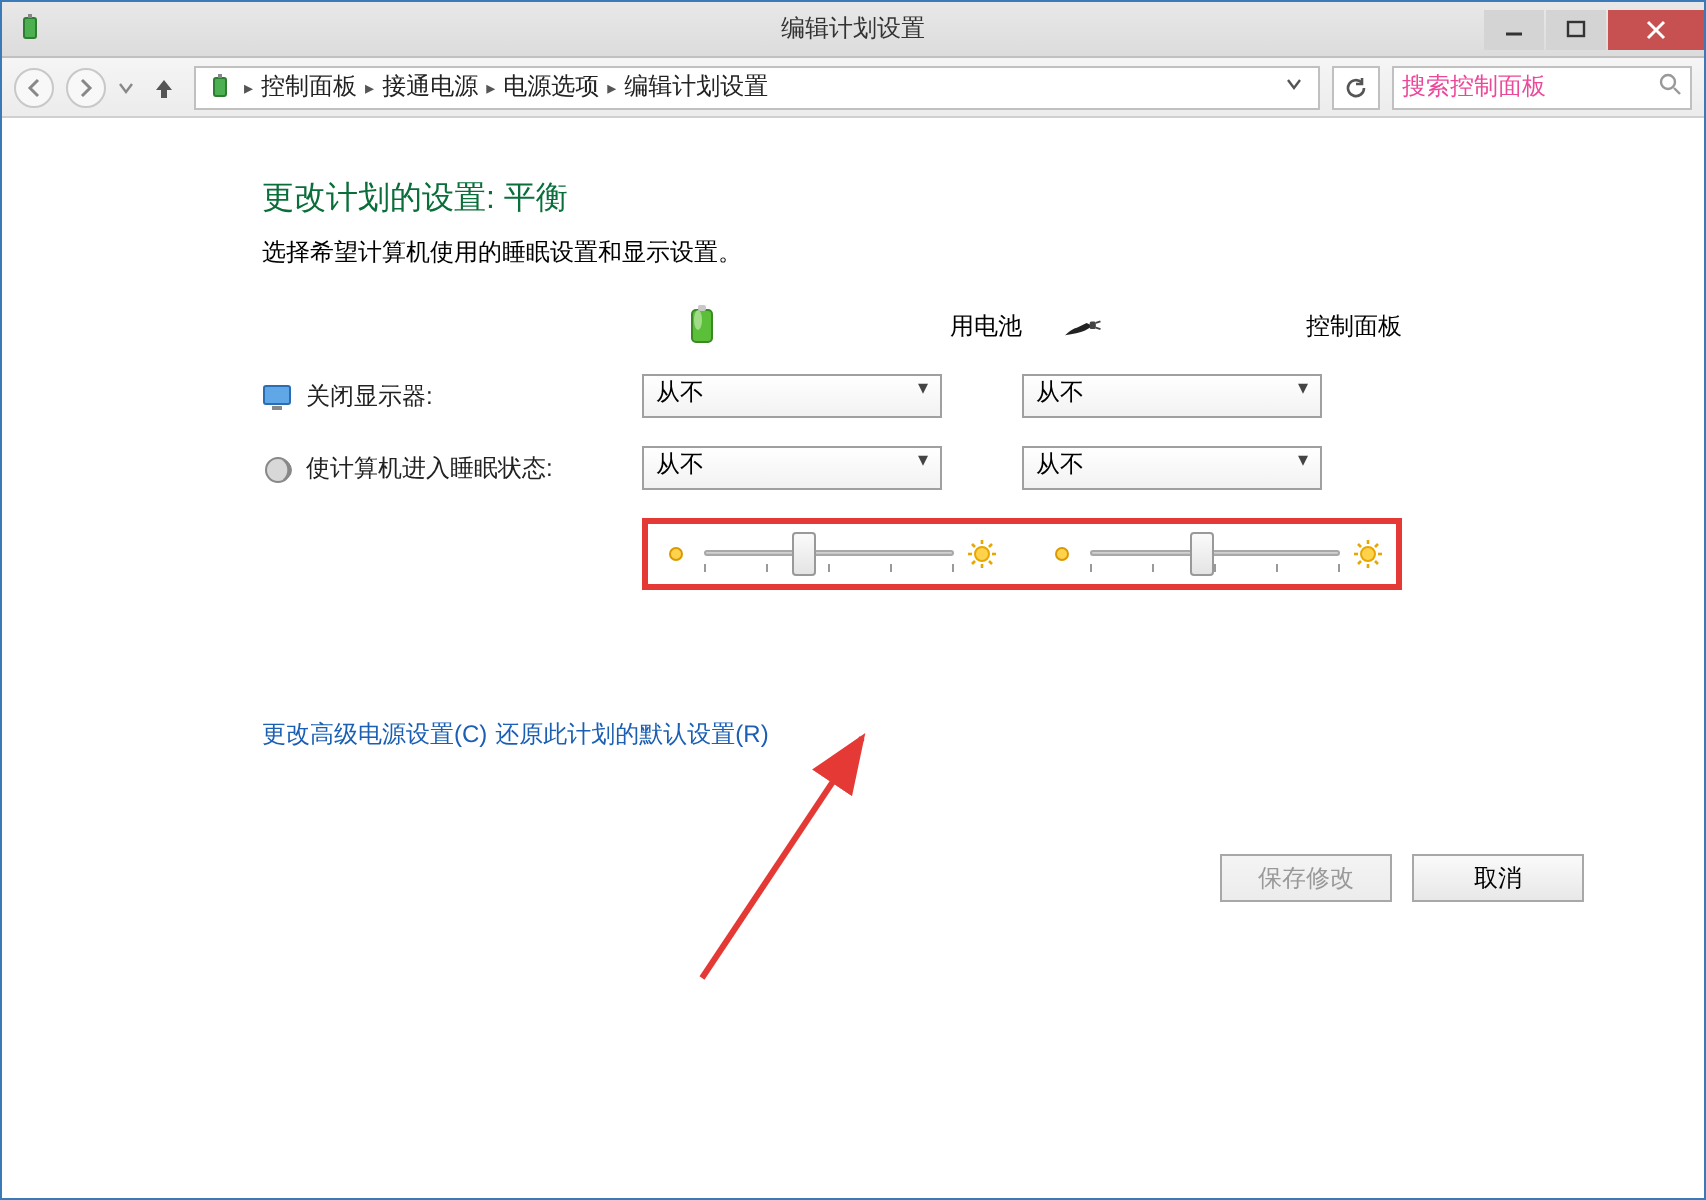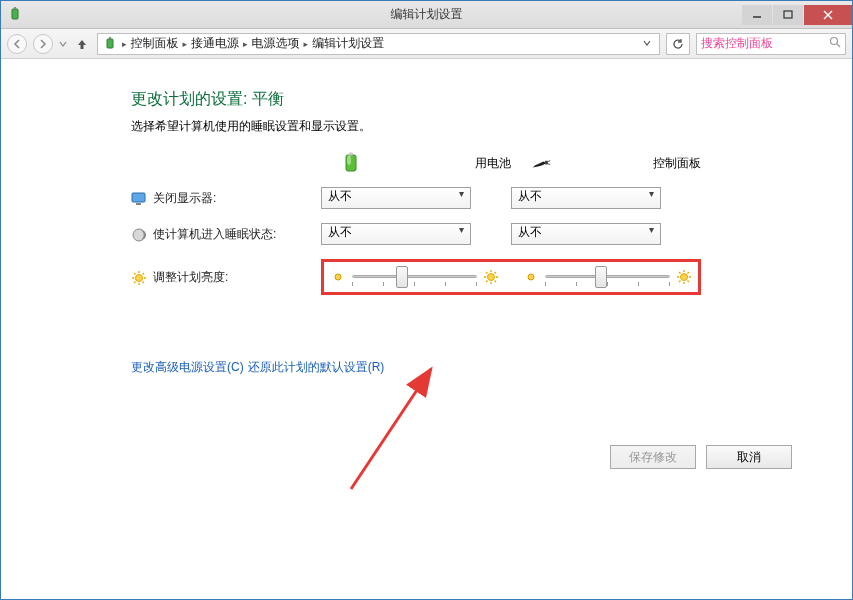--- a/index.html
+++ b/index.html
@@ -204,21 +204,21 @@
 
   .links {
     margin-top: 64px;
     display: flex; flex-direction: row; gap: 4px;
   }
   .link { color: #1a5fb4; cursor: pointer; }
 
   .footer-btns {
     position: absolute;
     right: 60px;
-    bottom: 130px;
+    bottom: 148px;
     display: flex; gap: 10px;
   }
   .btn {
     height: 24px; min-width: 86px;
     border: 1px solid #a8a8a8;
     background: linear-gradient(#fafafa, #e8e8e8);
     display: inline-flex; align-items: center; justify-content: center;
     padding: 0 12px;
   }
   .btn.disabled { color: #999; background: linear-gradient(#f4f4f4,#ececec); }
@@ -388,38 +388,20 @@
         <span class="dd-caret">▾</span>
       </div>
     </div>
     <div>
       <div class="dropdown">
         <span>从不</span>
         <span class="dd-caret">▾</span>
       </div>
     </div>
 
-    <div class="row-label">
-      <span class="icon16">
-        <svg width="16" height="16">
-            <circle cx="8" cy="8" r="3.5" fill="#ffd24d" stroke="#e6a700"></circle>
-            <g stroke="#e6a700" stroke-width="1.3">
-              <line x1="8" y1="1" x2="8" y2="3"></line>
-              <line x1="8" y1="13" x2="8" y2="15"></line>
-              <line x1="1" y1="8" x2="3" y2="8"></line>
-              <line x1="13" y1="8" x2="15" y2="8"></line>
-              <line x1="3" y1="3" x2="4.5" y2="4.5"></line>
-              <line x1="11.5" y1="11.5" x2="13" y2="13"></line>
-              <line x1="3" y1="13" x2="4.5" y2="11.5"></line>
-              <line x1="11.5" y1="4.5" x2="13" y2="3"></line>
-            </g>
-          </svg>
-      </span>
-      <span>调整计划亮度:</span>
-    </div>
     <div class="brightness-row">
       <div class="brightness-cell">
         <span class="icon16">
           <svg width="14" height="14">
               <circle cx="7" cy="7" r="3" fill="#ffd24d" stroke="#d99a00"></circle>
             </svg>
         </span>
         <div class="slider-track">
           <div class="slider-line"></div>
           <div class="slider-ticks">

